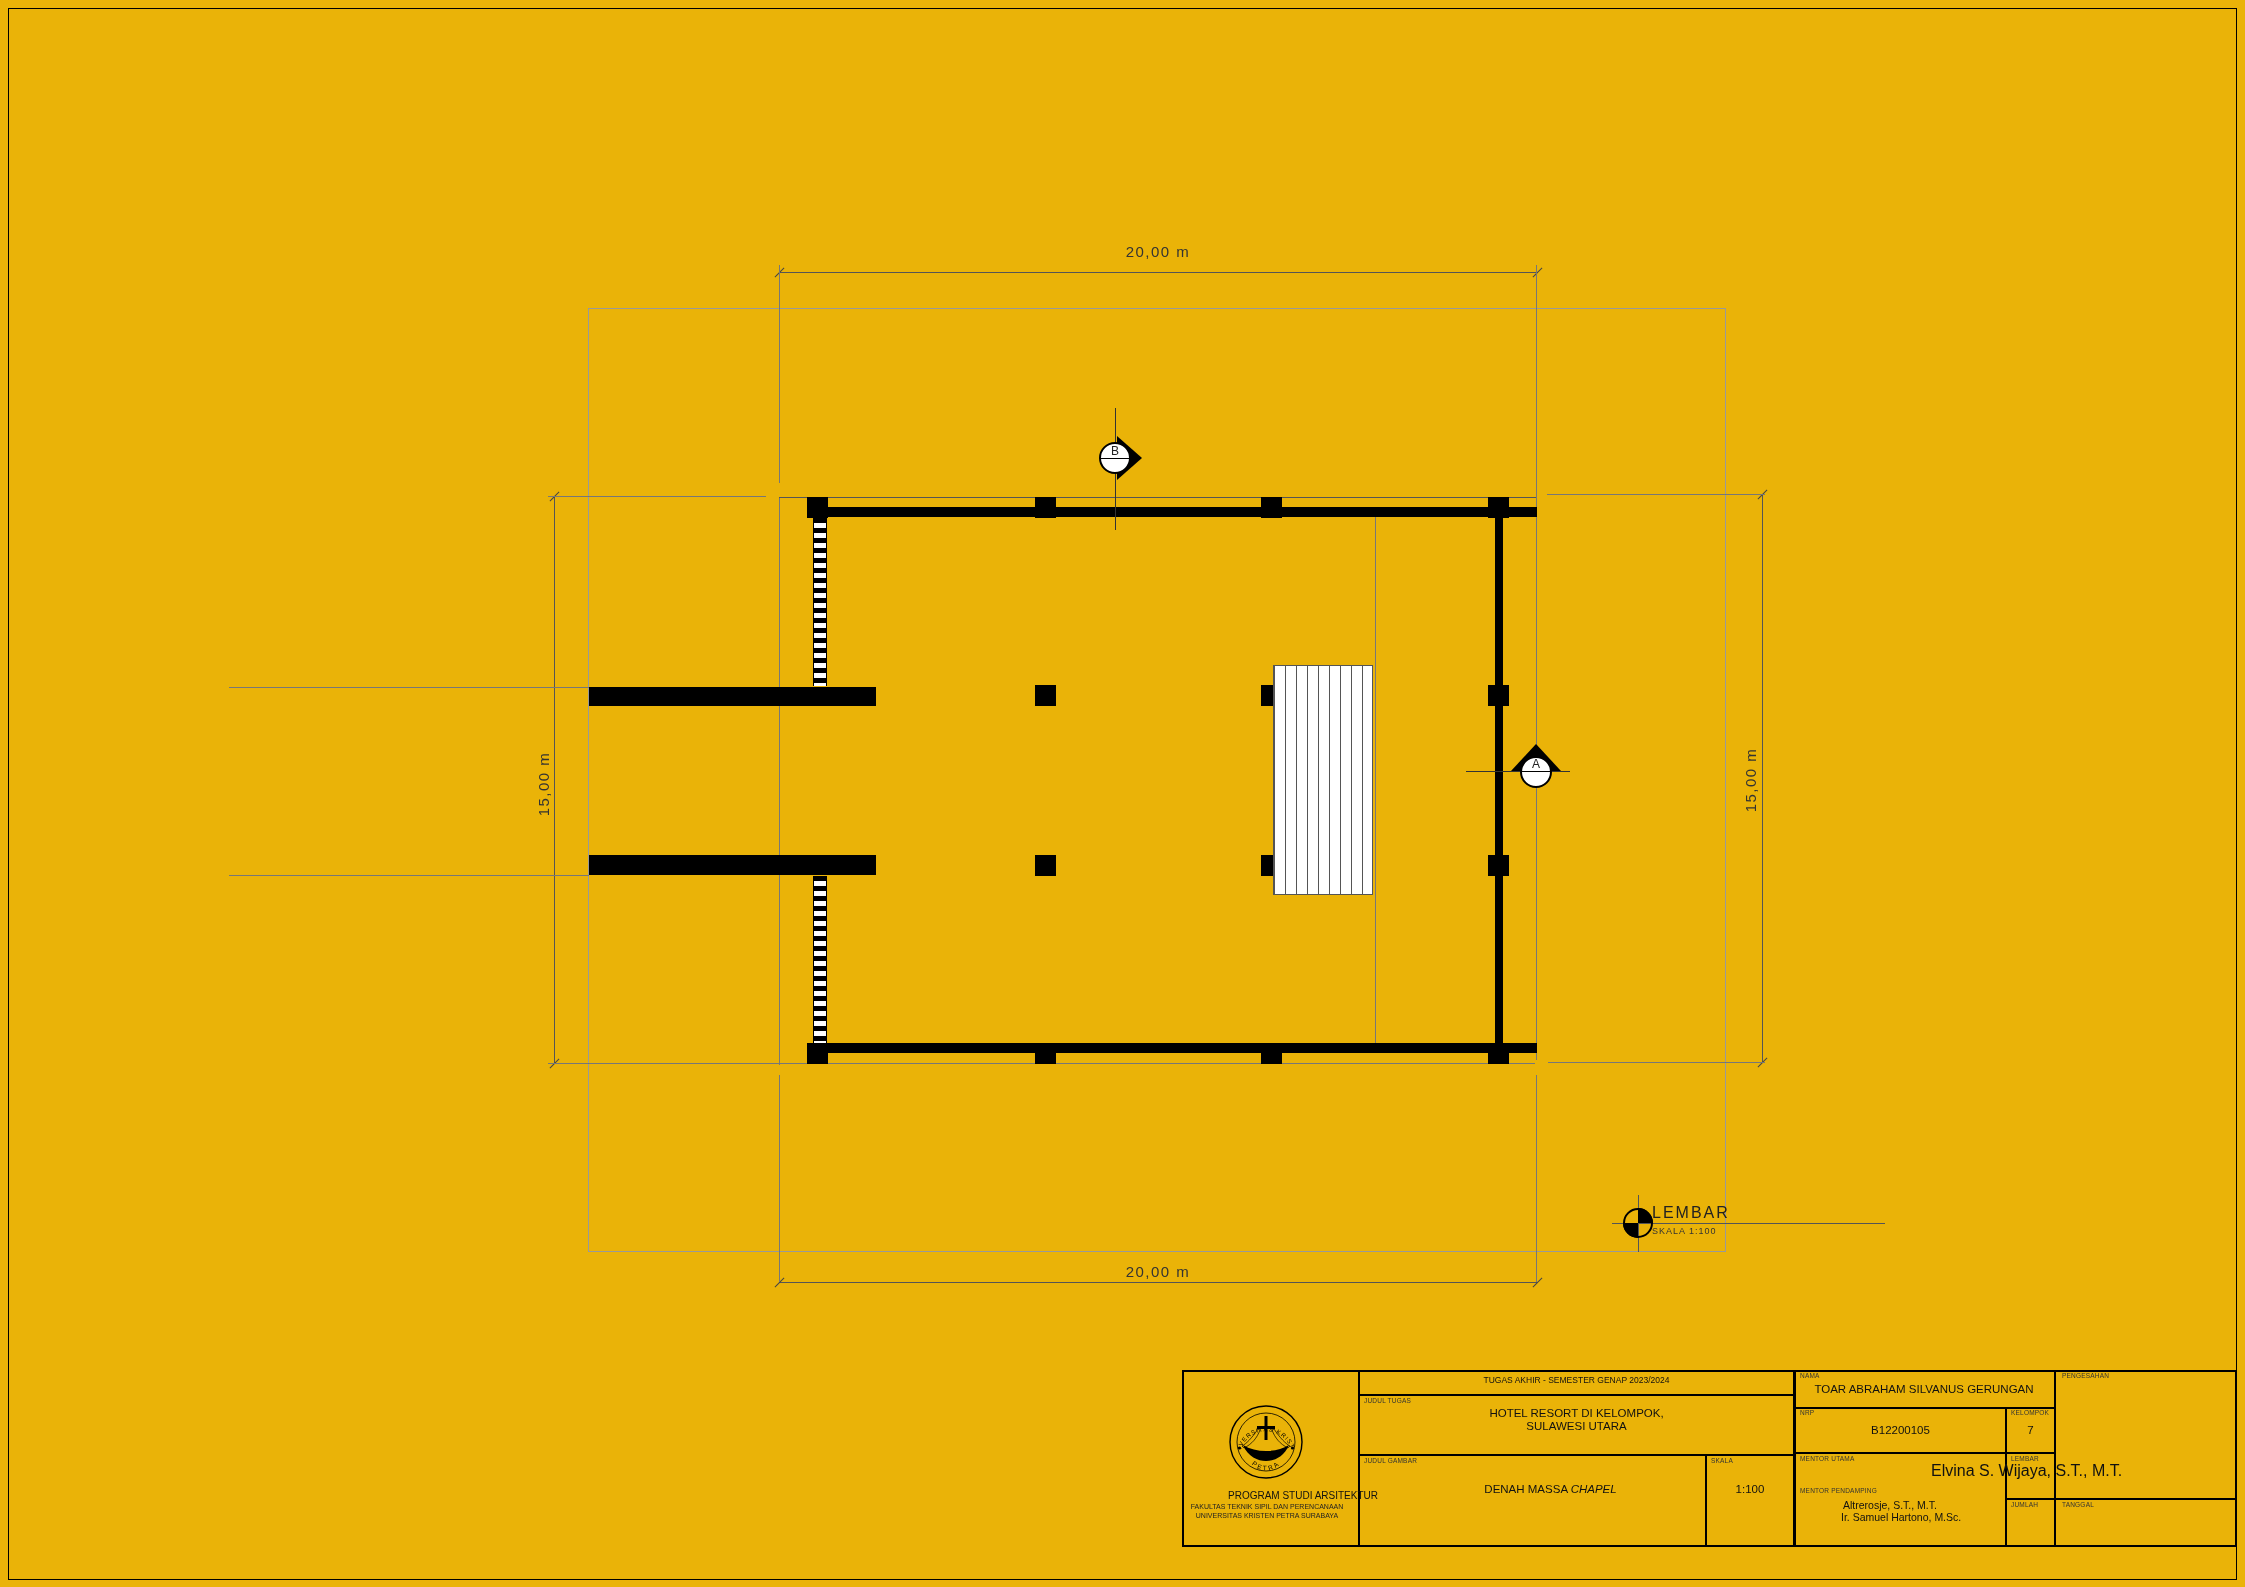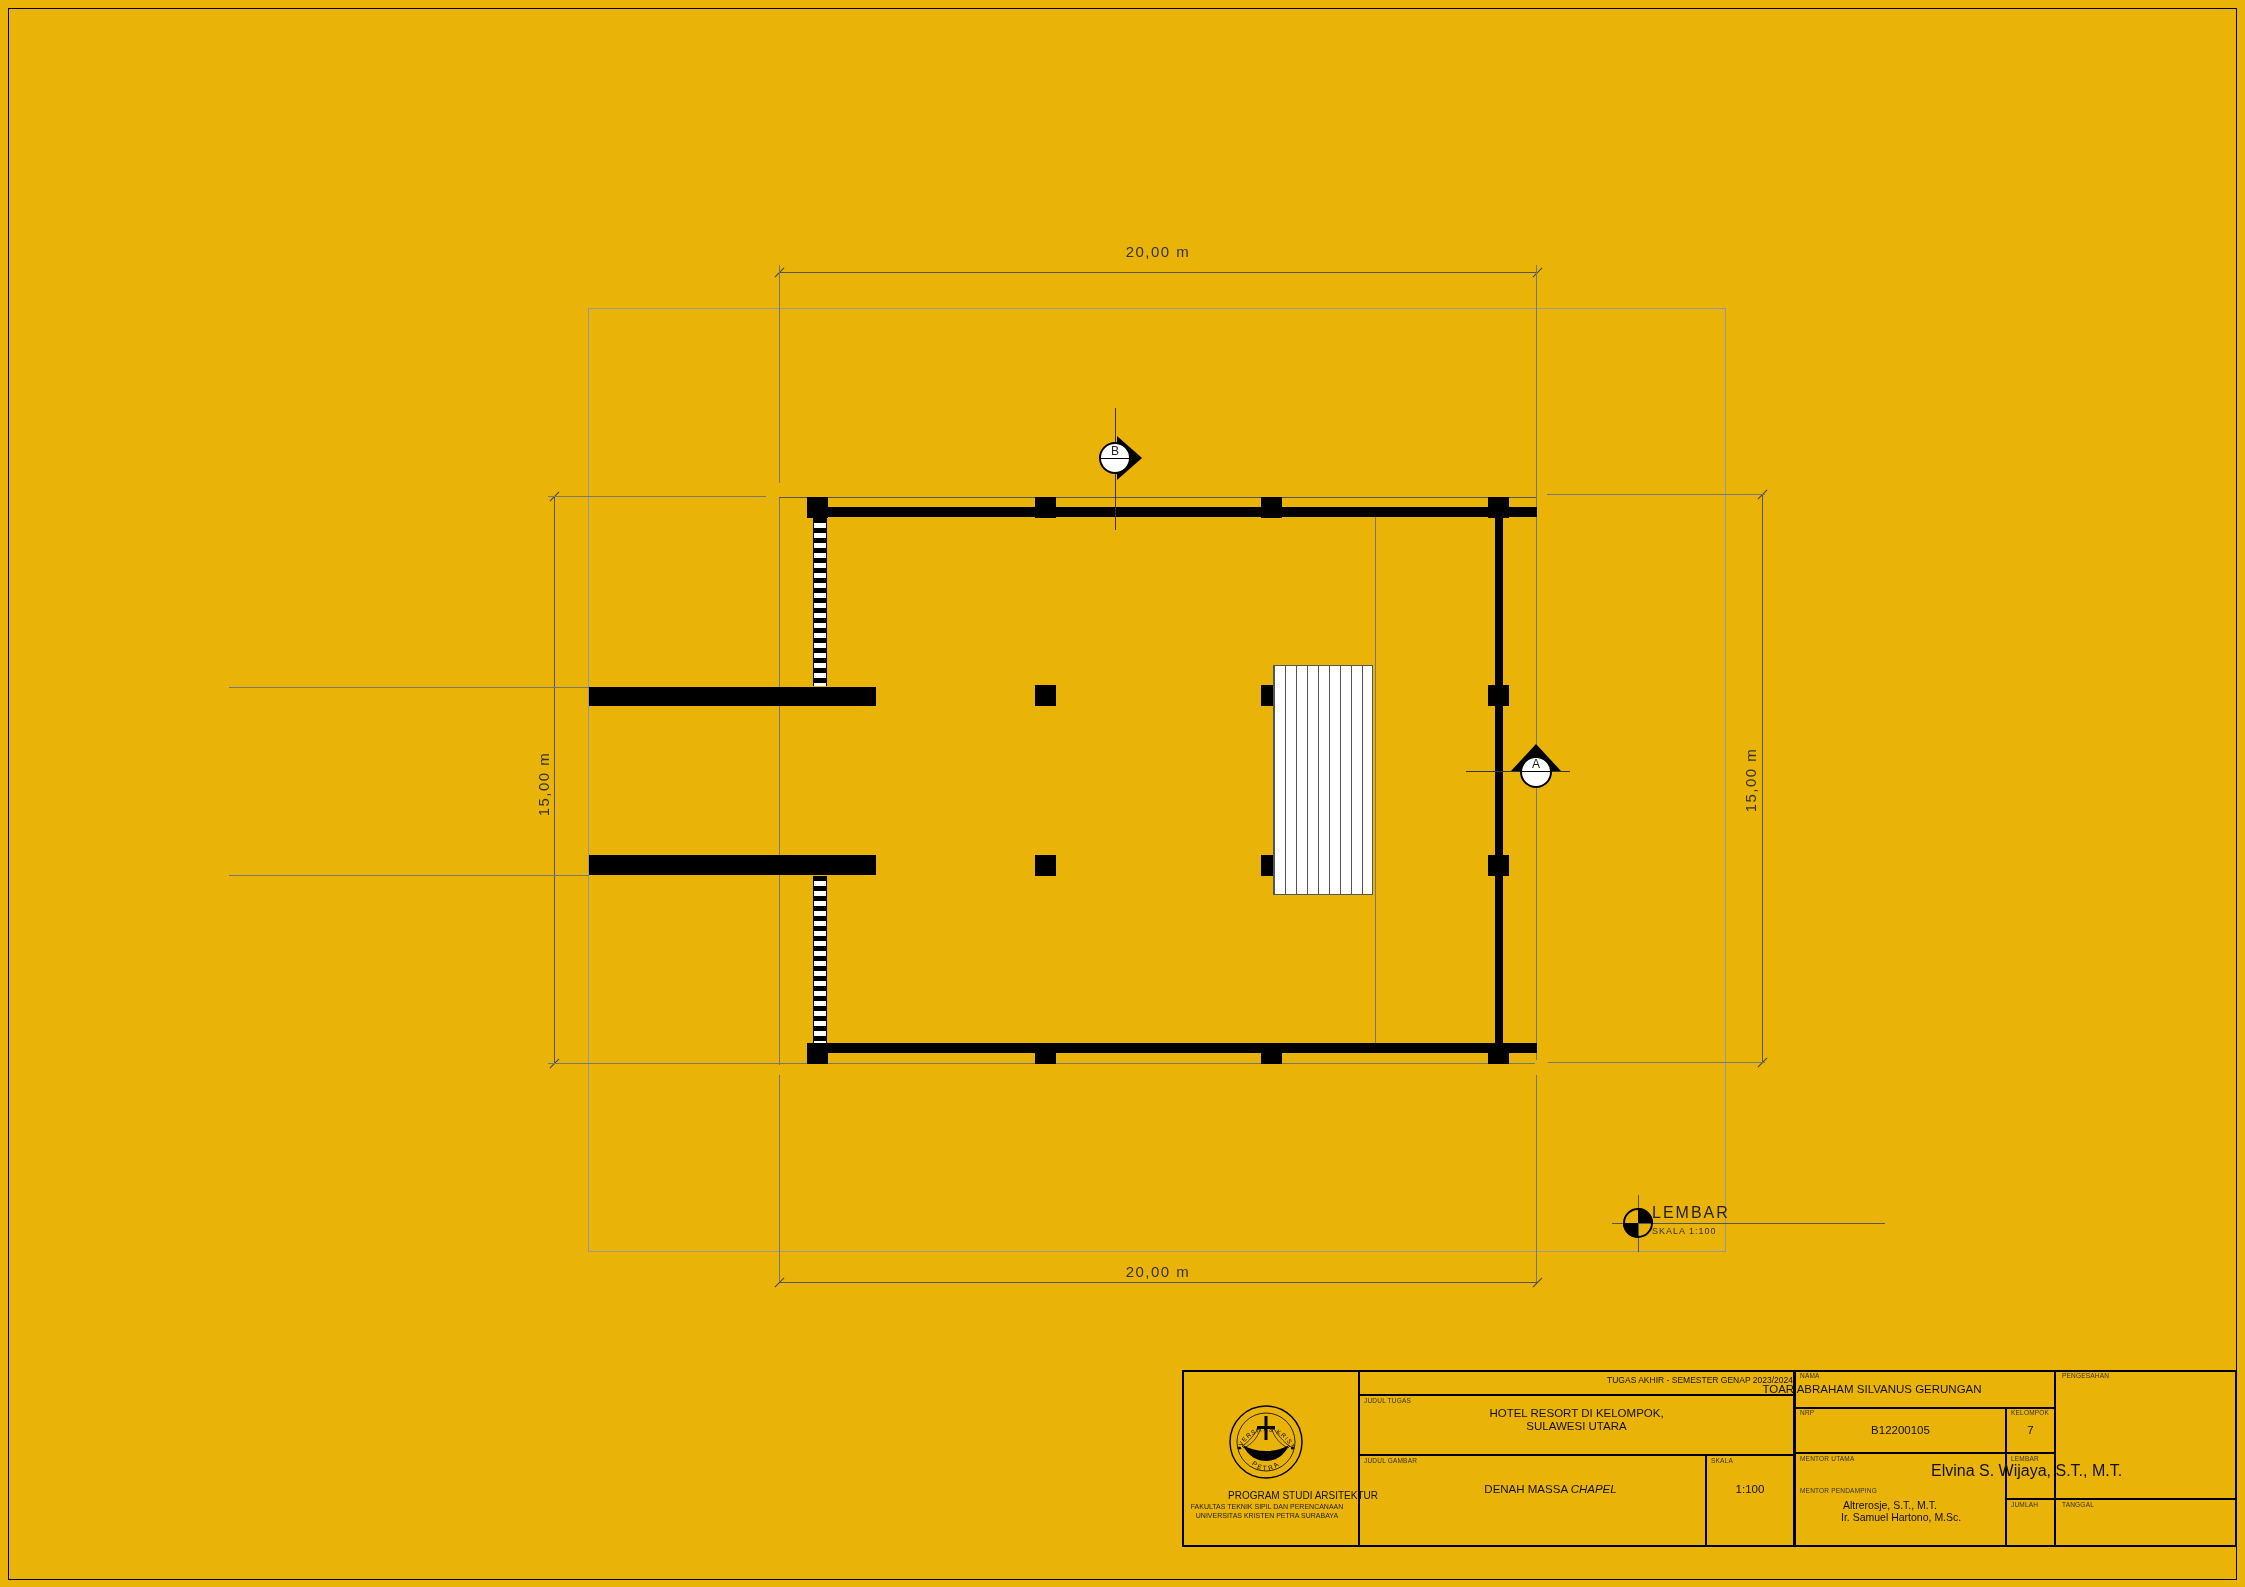--- a/index.html
+++ b/index.html
@@ -155,34 +155,34 @@
     <path d="M 8 -13 C 14 -4 20 2 24 4 L 22 6 C 14 2 9 -4 6 -12 Z" fill="none" stroke="#000" stroke-width="0.7"></path>
     <path d="M -23 3 C -10 11 10 11 23 3 C 18 15 8 19 0 19 C -8 19 -18 15 -23 3 Z" fill="#000"></path>
     <circle cx="-26.5" cy="6" r="1.6" fill="#000"></circle>
     <circle cx="26.5" cy="6" r="1.6" fill="#000"></circle>
   </svg>
 
   <div class="tb-value center" style="left:1192px;top:1490px;width:150px;font-size:10px;margin-left:36px;">PROGRAM STUDI ARSITEKTUR</div>
   <div class="tb-value center" style="left:1187px;top:1503px;width:160px;font-size:7px;color:#222;">FAKULTAS TEKNIK SIPIL DAN PERENCANAAN</div>
   <div class="tb-value center" style="left:1187px;top:1512px;width:160px;font-size:7px;color:#222;">UNIVERSITAS KRISTEN PETRA SURABAYA</div>
 
-  <div class="tb-value center" style="left:1360px;top:1375px;width:433px;font-size:8.5px;text-align:right;">TUGAS AKHIR - SEMESTER GENAP 2023/2024</div>
+  <div class="tb-value center" style="left:1360px;top:1375px;width:433px;font-size:8.5px;">TUGAS AKHIR - SEMESTER GENAP 2023/2024</div>
   <div class="tb-label" style="left:1364px;top:1397px;">JUDUL TUGAS</div>
   <div class="tb-value center" style="left:1360px;top:1407px;width:433px;font-size:11.5px;">HOTEL RESORT DI KELOMPOK,</div>
   <div class="tb-value center" style="left:1360px;top:1420px;width:433px;font-size:11.5px;">SULAWESI UTARA</div>
   <div class="tb-label" style="left:1364px;top:1457px;">JUDUL GAMBAR</div>
   <div class="tb-value center" style="left:1360px;top:1483px;width:345px;font-size:11.5px;padding-left:36px;">
     <span>DENAH MASSA</span>
     <span class="it">CHAPEL</span>
   </div>
   <div class="tb-label" style="left:1711px;top:1457px;">SKALA</div>
   <div class="tb-value center" style="left:1707px;top:1483px;width:86px;font-size:11.5px;">1:100</div>
 
   <div class="tb-label" style="left:1800px;top:1372px;">NAMA</div>
-  <div class="tb-value center" style="left:1760px;top:1383px;width:224px;font-size:11.5px;">TOAR ABRAHAM SILVANUS GERUNGAN</div>
+  <div class="tb-value center" style="left:1812px;top:1383px;width:224px;font-size:11.5px;">TOAR ABRAHAM SILVANUS GERUNGAN</div>
   <div class="tb-label" style="left:1800px;top:1409px;">NRP</div>
   <div class="tb-value center" style="left:1796px;top:1424px;width:209px;font-size:11.5px;">B12200105</div>
   <div class="tb-label" style="left:2011px;top:1409px;">KELOMPOK</div>
   <div class="tb-value center" style="left:2007px;top:1424px;width:47px;font-size:11.5px;">7</div>
   <div class="tb-label" style="left:1800px;top:1455px;">MENTOR UTAMA</div>
   <div class="tb-value" style="left:1915px;top:1462px;font-size:16px;padding-left:16px;">Elvina S. Wijaya, S.T., M.T.</div>
   <div class="tb-label" style="left:1800px;top:1487px;">MENTOR PENDAMPING</div>
   <div class="tb-value" style="left:1843px;top:1499px;font-size:10.5px;">Altrerosje, S.T., M.T.</div>
   <div class="tb-value" style="left:1841px;top:1511px;font-size:10.5px;">Ir. Samuel Hartono, M.Sc.</div>
   <div class="tb-label" style="left:2011px;top:1455px;">LEMBAR</div>

